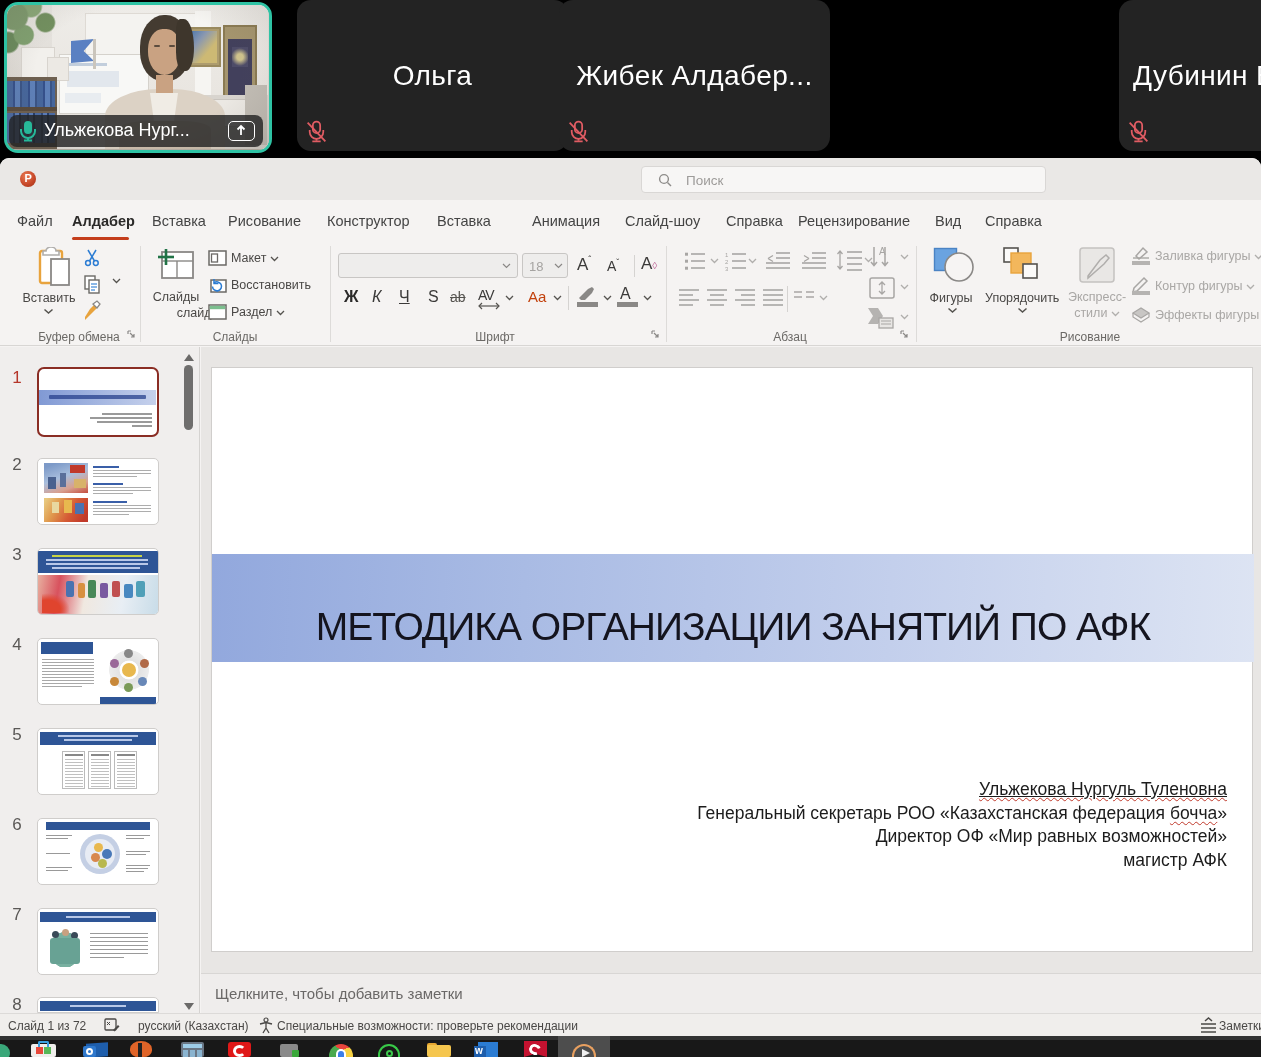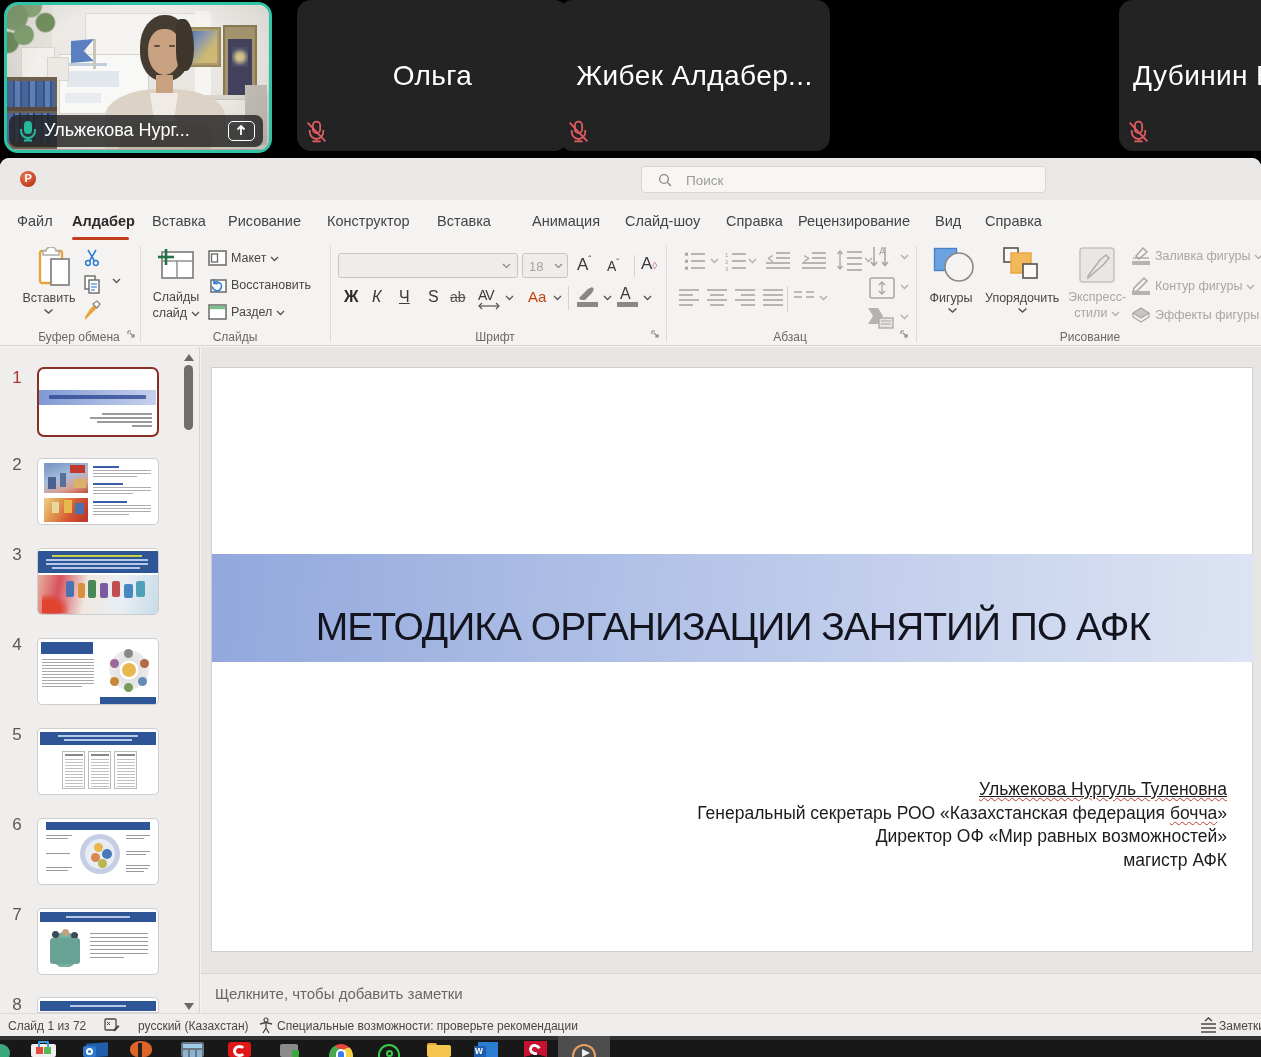--- a/index.html
+++ b/index.html
@@ -225,21 +225,21 @@
     <svg class="abs" style="left:157px;top:8px" width="38" height="34" viewBox="0 0 38 34">
       <rect x="5" y="4" width="31" height="26" fill="#fff" stroke="#8a8886" stroke-width="1.8"></rect>
       <line x1="5" y1="13" x2="36" y2="13" stroke="#8a8886" stroke-width="1.4"></line>
       <line x1="20" y1="13" x2="20" y2="30" stroke="#8a8886" stroke-width="1.4"></line>
       <g stroke="#217346" stroke-width="2.6">
           <line x1="9" y1="1" x2="9" y2="17"></line>
           <line x1="1" y1="9" x2="17" y2="9"></line>
         </g>
     </svg>
     <div class="btnlabel abs" style="left:143px;top:50px;width:66px;text-align:center">Слайды</div>
-    <div class="btnlabel abs" style="left:143px;top:66px;width:66px;text-align:center">слайд <svg width="9" height="6" viewBox="0 0 9 6">
+    <div class="btnlabel abs" style="left:158px;top:66px;width:66px;text-align:right">слайд <svg width="9" height="6" viewBox="0 0 9 6">
           <path d="M1 1 L4.5 4.5 L8 1" stroke="#55534f" stroke-width="1.3" fill="none"></path>
         </svg></div>
     <svg class="abs" style="left:208px;top:10px" width="19" height="16" viewBox="0 0 19 16">
       <rect x="1" y="1" width="17" height="14" fill="#fff" stroke="#6b6966" stroke-width="1.5"></rect>
       <rect x="3.5" y="4" width="6" height="8" fill="none" stroke="#6b6966" stroke-width="1.3"></rect>
     </svg>
     <div class="btnlabel abs" style="left:231px;top:11px">Макет <svg width="9" height="6" viewBox="0 0 9 6">
           <path d="M1 1 L4.5 4.5 L8 1" stroke="#55534f" stroke-width="1.3" fill="none"></path>
         </svg></div>
     <svg class="abs" style="left:208px;top:37px" width="19" height="16" viewBox="0 0 19 16">

